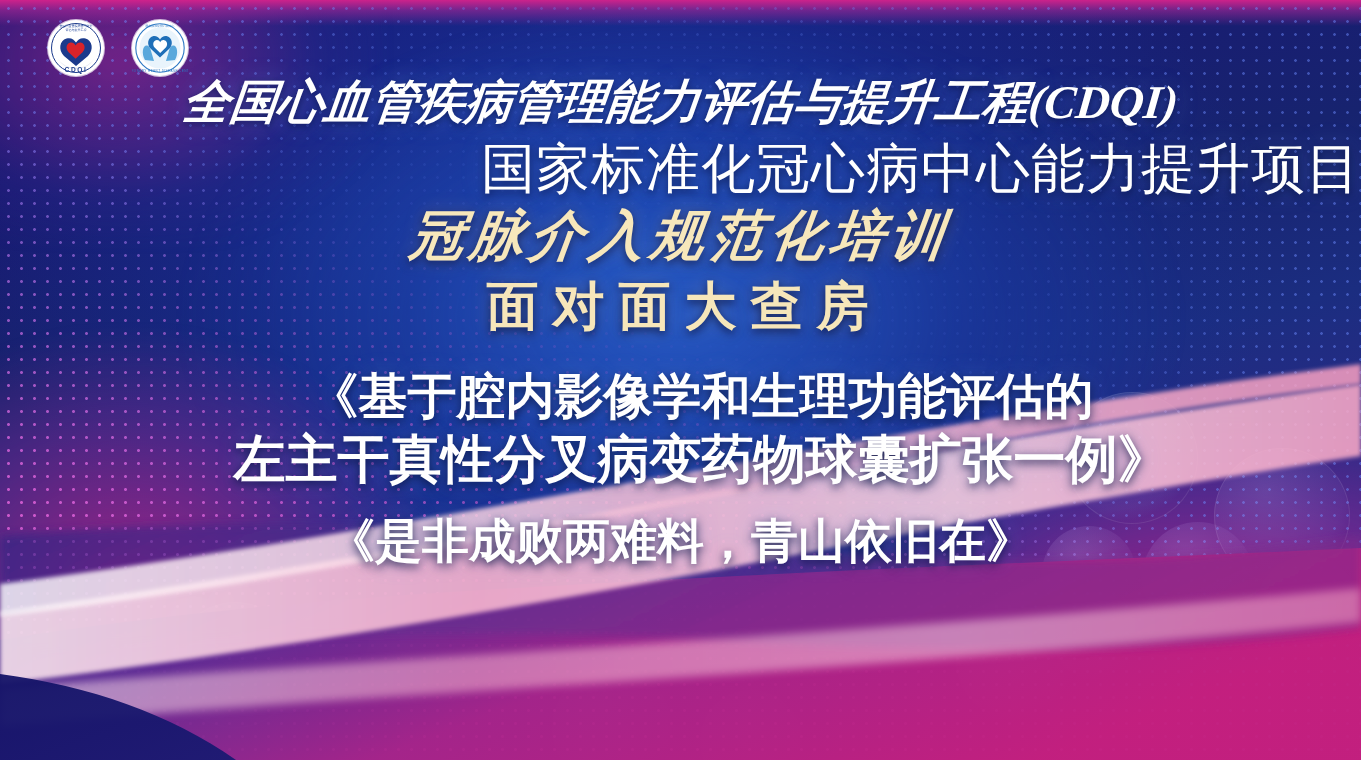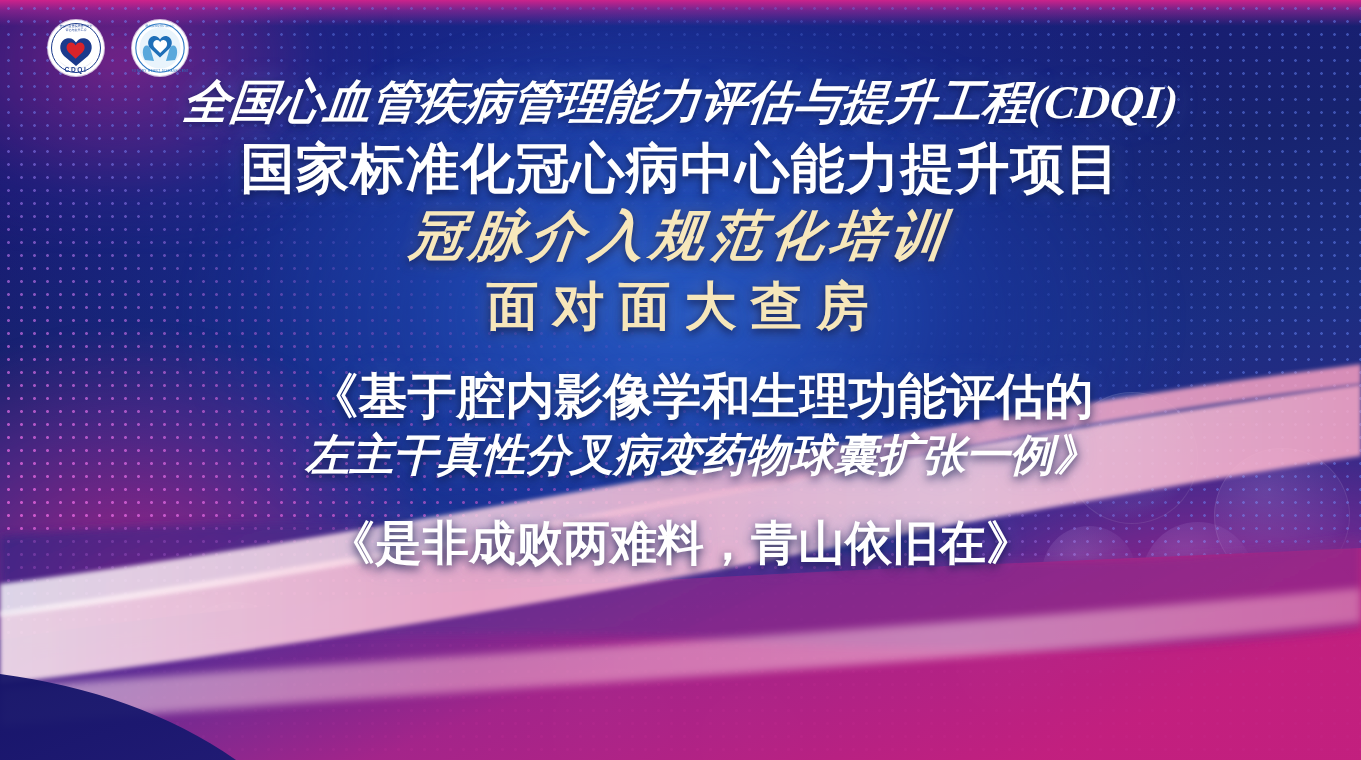--- a/index.html
+++ b/index.html
@@ -111,26 +111,27 @@
     color:#ffffff;
     letter-spacing:0px;
     text-shadow:0 2px 7px rgba(8,18,70,0.75), 0 0 22px rgba(120,170,255,0.35);
     transform:skewX(-6deg);
     white-space:nowrap;
   }
 
   .line-heavy-white {
     margin-top:12px;
     font-size:54px;
-    font-weight:bold;
+    font-weight:normal;
     color:#ffffff;
     letter-spacing:1px;
     line-height:1.08;
     text-shadow:0 3px 9px rgba(6,16,64,0.8), 0 0 24px rgba(130,180,255,0.3);
     white-space:nowrap;
+    text-align:right;
   }
 
   .line-calli-gold {
     margin-top:10px;
     font-family:"Liberation Serif","DejaVu Serif",serif;
     font-style:italic;
     font-weight:bold;
     font-size:54px;
     line-height:1.05;
     color:#f7e7bb;
@@ -156,24 +157,24 @@
   .topic-line {
     font-size:49px;
     font-weight:bold;
     color:#ffffff;
     letter-spacing:0px;
     line-height:1.26;
     text-shadow:0 3px 10px rgba(6,16,64,0.85), 0 0 22px rgba(120,175,255,0.3);
     white-space:nowrap;
     padding-left:42px;
   }
-  .topic-line.second { font-size:44px;font-style:italic; }
+  .topic-line.second { font-size:52px; }
 
   .subtitle-line {
-    margin-top:32px;
+    margin-top:20px;
     font-size:47px;
     font-weight:bold;
     color:#ffffff;
     line-height:1.2;
     text-shadow:0 3px 10px rgba(6,16,64,0.85), 0 0 22px rgba(120,175,255,0.3);
     white-space:nowrap;
   }
 </style>
 </head>
 <body>

